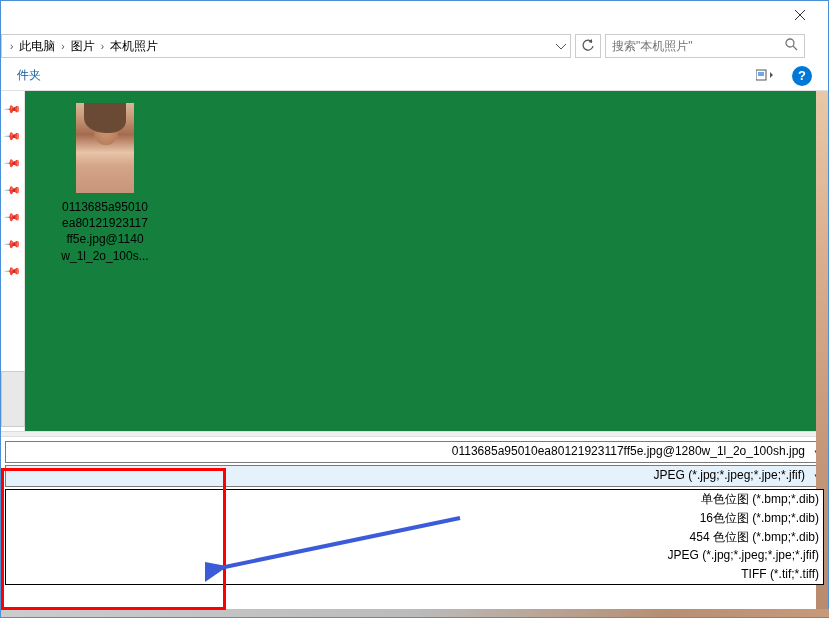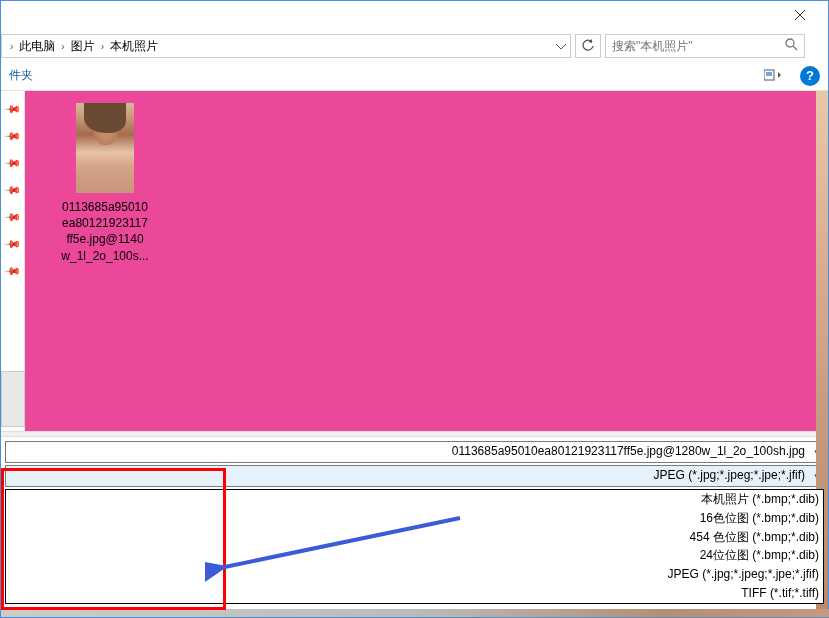--- a/index.html
+++ b/index.html
@@ -11,30 +11,30 @@
     .breadcrumb-row { height: 30px; display: flex; align-items: center; padding: 0 4px 0 0; gap: 4px; }
     .breadcrumb { flex: 1; height: 24px; border: 1px solid #ccc; display: flex; align-items: center; padding: 0 4px; margin-left: 0; max-width: 570px; position: relative; }
     .breadcrumb-items { display: flex; align-items: center; height: 100%; }
     .bc-sep { margin: 0 4px; color: #555; font-size: 10px; }
     .bc-item { padding: 0 2px; }
     .bc-chevron { position: absolute; right: 4px; top: 50%; transform: translateY(-50%); }
     .refresh-btn { width: 26px; height: 24px; border: 1px solid #ccc; display: flex; align-items: center; justify-content: center; cursor: pointer; }
     .searchbox { flex: 0 0 200px; height: 24px; border: 1px solid #ccc; display: flex; align-items: center; padding: 0 6px; color: #999; position: relative; }
     .searchbox input { border: none; outline: none; width: 100%; font-size: 12px; color: #999; }
     .search-icon { position: absolute; right: 6px; top: 50%; transform: translateY(-50%); color: #666; }
-    .toolbar-row { height: 30px; border-bottom: 1px solid #e0e0e0; display: flex; align-items: center; justify-content: space-between; padding: 0 8px; }
+    .toolbar-row { height: 30px; border-bottom: 1px solid #e0e0e0; display: flex; align-items: center; justify-content: space-between; padding: 0 16px; }
     .toolbar-left { display: flex; align-items: center; }
     .toolbar-text { color: #125a9e; }
     .toolbar-right { display: flex; align-items: center; gap: 12px; }
     .view-btn { width: 28px; height: 22px; display: flex; align-items: center; justify-content: center; cursor: pointer; }
     .help-icon { width: 20px; height: 20px; background: #0078d7; border-radius: 50%; color: #fff; font-weight: bold; display: flex; align-items: center; justify-content: center; font-size: 13px; cursor: pointer; }
     .content-area { display: flex; height: 340px; }
     .sidebar { width: 24px; border-right: 1px solid #e5e5e5; background: #fff; display: flex; flex-direction: column; align-items: center; padding-top: 12px; gap: 14px; }
     .pin-icon { color: #666; font-size: 11px; transform: rotate(45deg); }
-    .main-pane { flex: 1; padding: 12px 12px 0 20px; position: relative; background: #ec4899; }
+    .main-pane { flex: 1; padding: 12px 12px 0 20px; position: relative; background: #15803d; }
     .file-item { width: 120px; text-align: center; cursor: pointer; }
     .thumb { width: 58px; height: 90px; margin: 0 auto 6px auto; background: linear-gradient(180deg, #d9b799 0%, #c99a7a 15%, #a66b4f 35%, #e8c4a8 55%, #d4a588 70%, #c8947a 100%); position: relative; overflow: hidden; }
     .thumb::before { content: ""; position: absolute; top: 12px; left: 18px; width: 24px; height: 30px; background: radial-gradient(ellipse at 50% 30%, #d4a080 0%, #b8805e 70%); border-radius: 50% 50% 45% 45%; }
     .thumb::after { content: ""; position: absolute; top: 0; left: 8px; width: 42px; height: 30px; background: #6b4a35; border-radius: 0 0 40% 50%; }
     .file-label { font-size: 12px; line-height: 1.35; word-break: break-all; }
     .splitter { height: 6px; background: #f0f0f0; border-top: 1px solid #ddd; border-bottom: 1px solid #ddd; }
     .bottom-panel { padding: 4px 4px 0 4px; position: relative; text-align: right; }
     .filename-box { width: 100%; height: 22px; border: 1px solid #7a7a7a; padding: 2px 18px 2px 4px; font-size: 12px; position: relative; background: #fff; }
     .filename-box .dd-arrow { position: absolute; right: 4px; top: 50%; transform: translateY(-50%); font-size: 9px; color: #333; }
     .filetype-box { width: 100%; height: 22px; border: 1px solid #7a7a7a; padding: 2px 18px 2px 4px; font-size: 12px; background: #e5f1fb; margin-top: 2px; position: relative; }
@@ -138,24 +138,23 @@
   <div class="bottom-panel">
     <div class="filename-box">
       <span>0113685a95010ea80121923117ff5e.jpg@1280w_1l_2o_100sh.jpg</span>
       <span class="dd-arrow">▾</span>
     </div>
     <div class="filetype-box">
       <span>JPEG (*.jpg;*.jpeg;*.jpe;*.jfif)</span>
       <span class="dd-arrow">▾</span>
     </div>
     <div class="dropdown-list">
-      <div class="opt">本机照片 (*.bmp;*.dib)</div>
+      <div class="opt">单色位图 (*.bmp;*.dib)</div>
       <div class="opt">16色位图 (*.bmp;*.dib)</div>
       <div class="opt">454 色位图 (*.bmp;*.dib)</div>
-      <div class="opt">24位位图 (*.bmp;*.dib)</div>
       <div class="opt">JPEG (*.jpg;*.jpeg;*.jpe;*.jfif)</div>
       <div class="opt">TIFF (*.tif;*.tiff)</div>
 
     </div>
   </div>
 
   <div class="side-strip"></div>
   <div class="bottom-strip"></div>
 
 </div>

